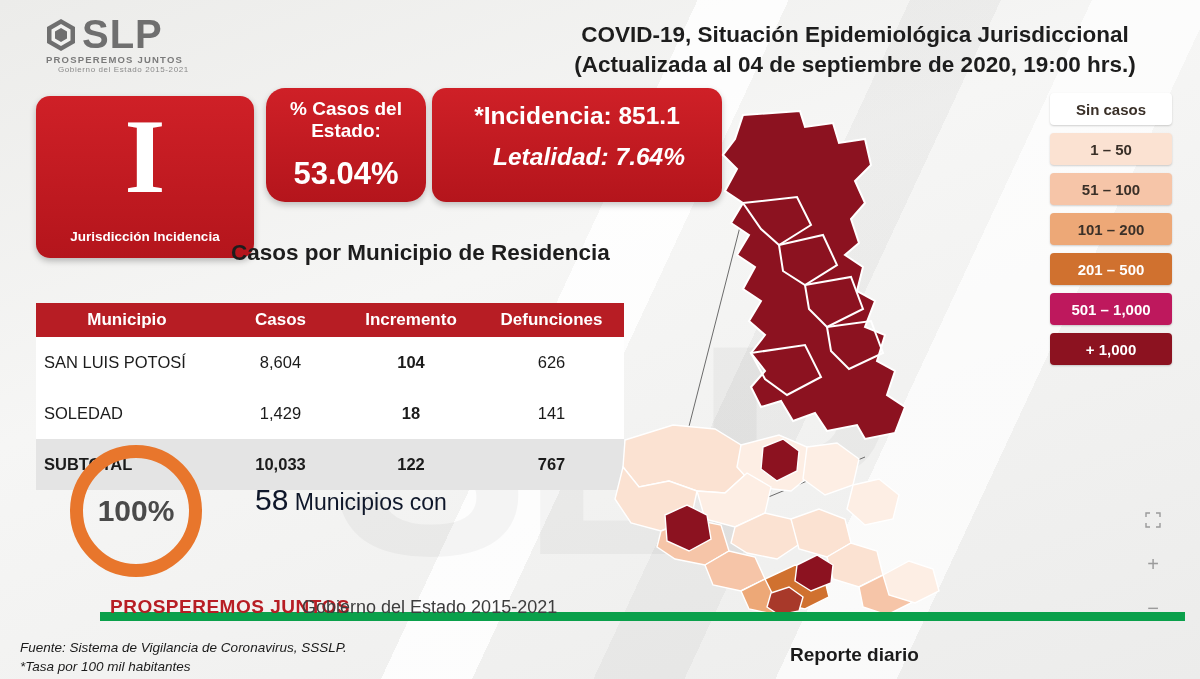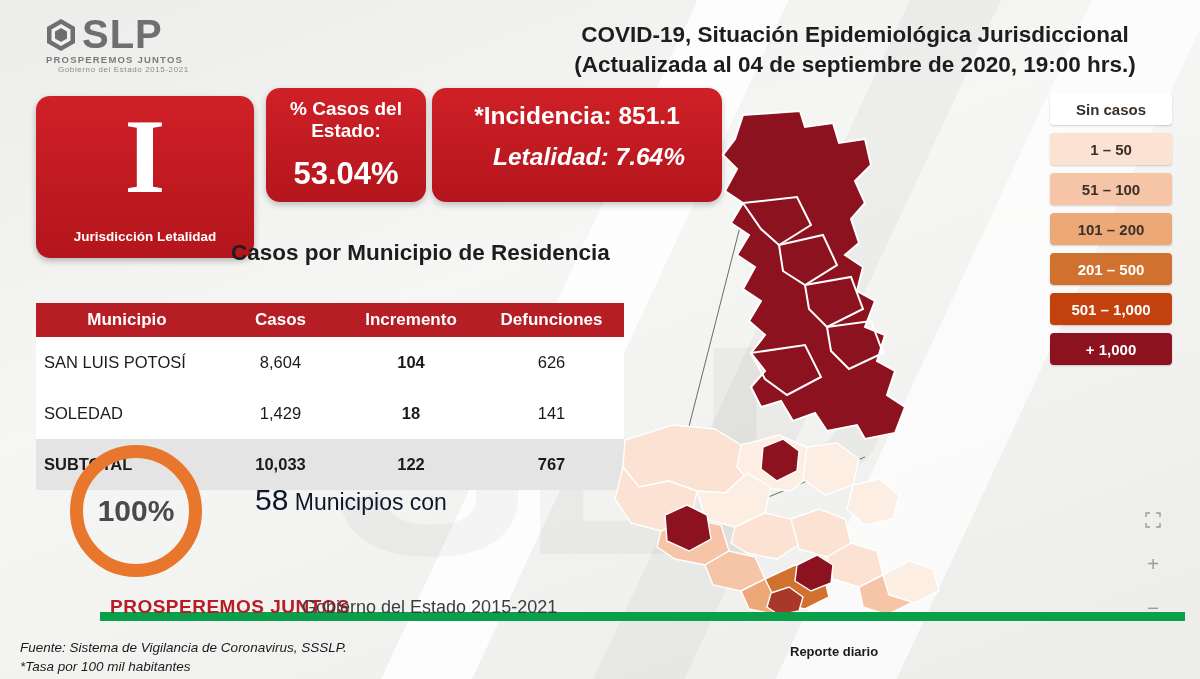--- a/index.html
+++ b/index.html
@@ -56,21 +56,21 @@
   .jcard .jlabel{
     position:absolute; left:0; right:0; bottom:14px; text-align:center;
     font-size:13.5px; font-weight:bold;
   }
 
   .pill{
     position:absolute; color:#fff;
     background:linear-gradient(180deg,#cf2027 0%, #b4151c 100%);
     border-radius:14px; box-shadow:0 3px 6px rgba(0,0,0,.22);
   }
-  .pill-pct{ left:266px; top:88px; width:160px; height:114px; }
+  .pill-pct{ left:266px; top:88px; width:160px; height:114px;border-radius:19px; }
   .pill-pct .l1{ position:absolute; left:0; right:0; top:10px; text-align:center; font-size:19px; font-weight:bold; line-height:1.15;}
   .pill-pct .l2{ position:absolute; left:0; right:0; bottom:10px; text-align:center; font-size:31px; font-weight:bold;}
   .pill-inc{ left:432px; top:88px; width:290px; height:114px; }
   .pill-inc .l1{ position:absolute; left:0; right:0; top:14px; text-align:center; font-size:24.5px; font-weight:bold;}
   .pill-inc .l2{ position:absolute; left:0; right:0; top:55px; text-align:center; font-size:24.5px; font-weight:bold; font-style:italic;padding-left:24px;}
 
   
   .section-title{
     position:absolute; left:231px; top:240px; font-size:22.5px; font-weight:bold; color:#1d1d1d;
   }
@@ -99,21 +99,21 @@
     font-size:23px; font-weight:normal; color:#0f172a; line-height:1.35;
   }
   .muni-text .big{ font-size:30px; }
 
   
   .greenbar{ position:absolute; left:100px; top:612px; width:1085px; height:9px; background:#0aa04b; }
   .prosper{ position:absolute; left:110px; top:596px; font-size:19px; font-weight:bold; color:#b71d24; letter-spacing:.5px;}
   .gob{ position:absolute; left:302px; top:597px; font-size:18px; color:#3d3d3d; }
   .source1{ position:absolute; left:20px; top:640px; font-size:13.5px; font-style:italic; color:#1b1b1b; }
   .source2{ position:absolute; left:20px; top:659px; font-size:13.5px; font-style:italic; color:#1b1b1b; }
-  .reporte{ position:absolute; left:790px; top:644px; font-size:13px; font-weight:bold; color:#1b1b1b; }
+  .reporte{ position:absolute; left:790px; top:644px; font-size:19px; font-weight:bold; color:#1b1b1b; }
 
   
   .legend{ position:absolute; right:28px; top:93px; width:122px; }
   .legend .item{
     height:32px; margin-bottom:8px; border-radius:4px;
     display:flex; align-items:center; justify-content:center;
     font-size:15px; font-weight:bold; color:#3a3028;
     box-shadow:0 1px 2px rgba(0,0,0,.18);
   }
 
@@ -147,21 +147,21 @@
   <div class="tag2">Gobierno del Estado 2015-2021</div>
 </div>
 
 <div class="title">
   <div>COVID-19, Situación Epidemiológica Jurisdiccional</div>
   <div>(Actualizada al 04 de septiembre de 2020, 19:00 hrs.)</div>
 </div>
 
 <div class="jcard">
   <div class="roman">I</div>
-  <div class="jlabel">Jurisdicción Letalidad</div>
+  <div class="jlabel">Jurisdicción Incidencia</div>
 </div>
 
 <div class="pill pill-pct">
   <div class="l1">% Casos del Estado:</div>
   <div class="l2">53.04%</div>
 </div>
 <div class="pill pill-inc">
   <div class="l1">*Incidencia: 851.1</div>
   <div class="l2">Letalidad: 7.64%</div>
 </div>
@@ -216,21 +216,21 @@
     </div>
   <div class="item" style="background:#f6c5a8">
       <span>51 – 100</span>
     </div>
   <div class="item" style="background:#eda877">
       <span>101 – 200</span>
     </div>
   <div class="item" style="background:#d0712f; color:#fff">
       <span>201 – 500</span>
     </div>
-  <div class="item" style="background:#c2410c; color:#fff">
+  <div class="item" style="background:#be185d; color:#fff">
       <span>501 – 1,000</span>
     </div>
   <div class="item" style="background:#8c1220; color:#fff">
       <span>+ 1,000</span>
     </div>
 </div>
 
 <div class="map">
   <svg viewBox="0 0 470 520" xmlns="http://www.w3.org/2000/svg">
 

